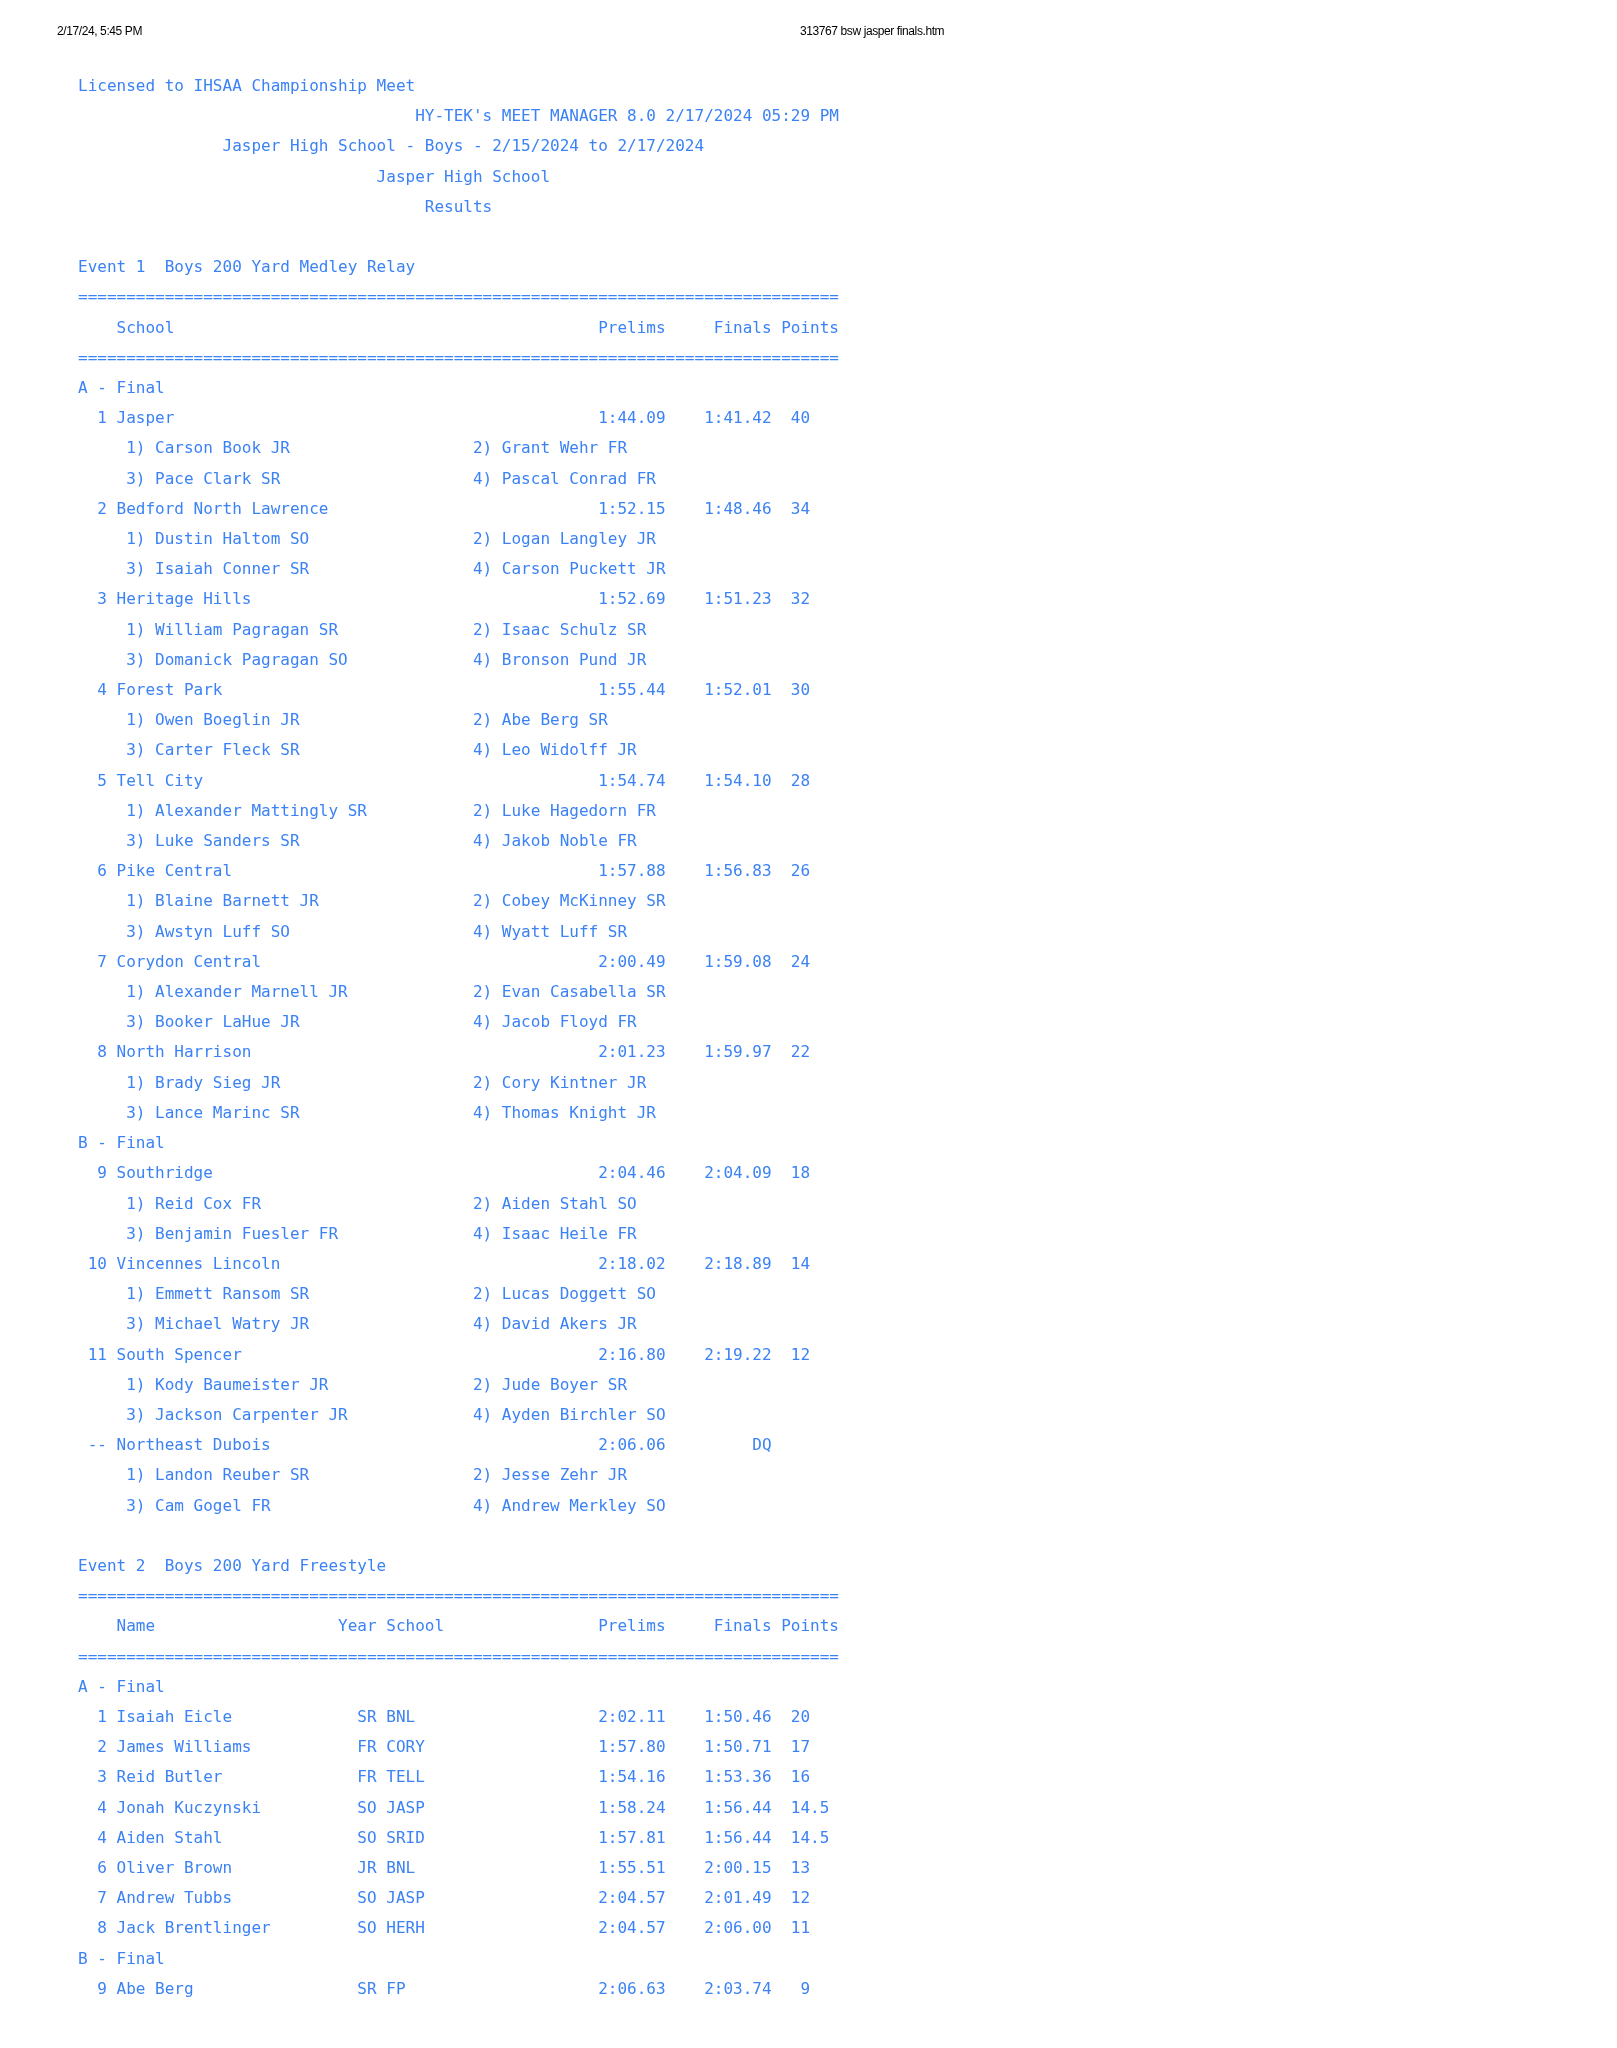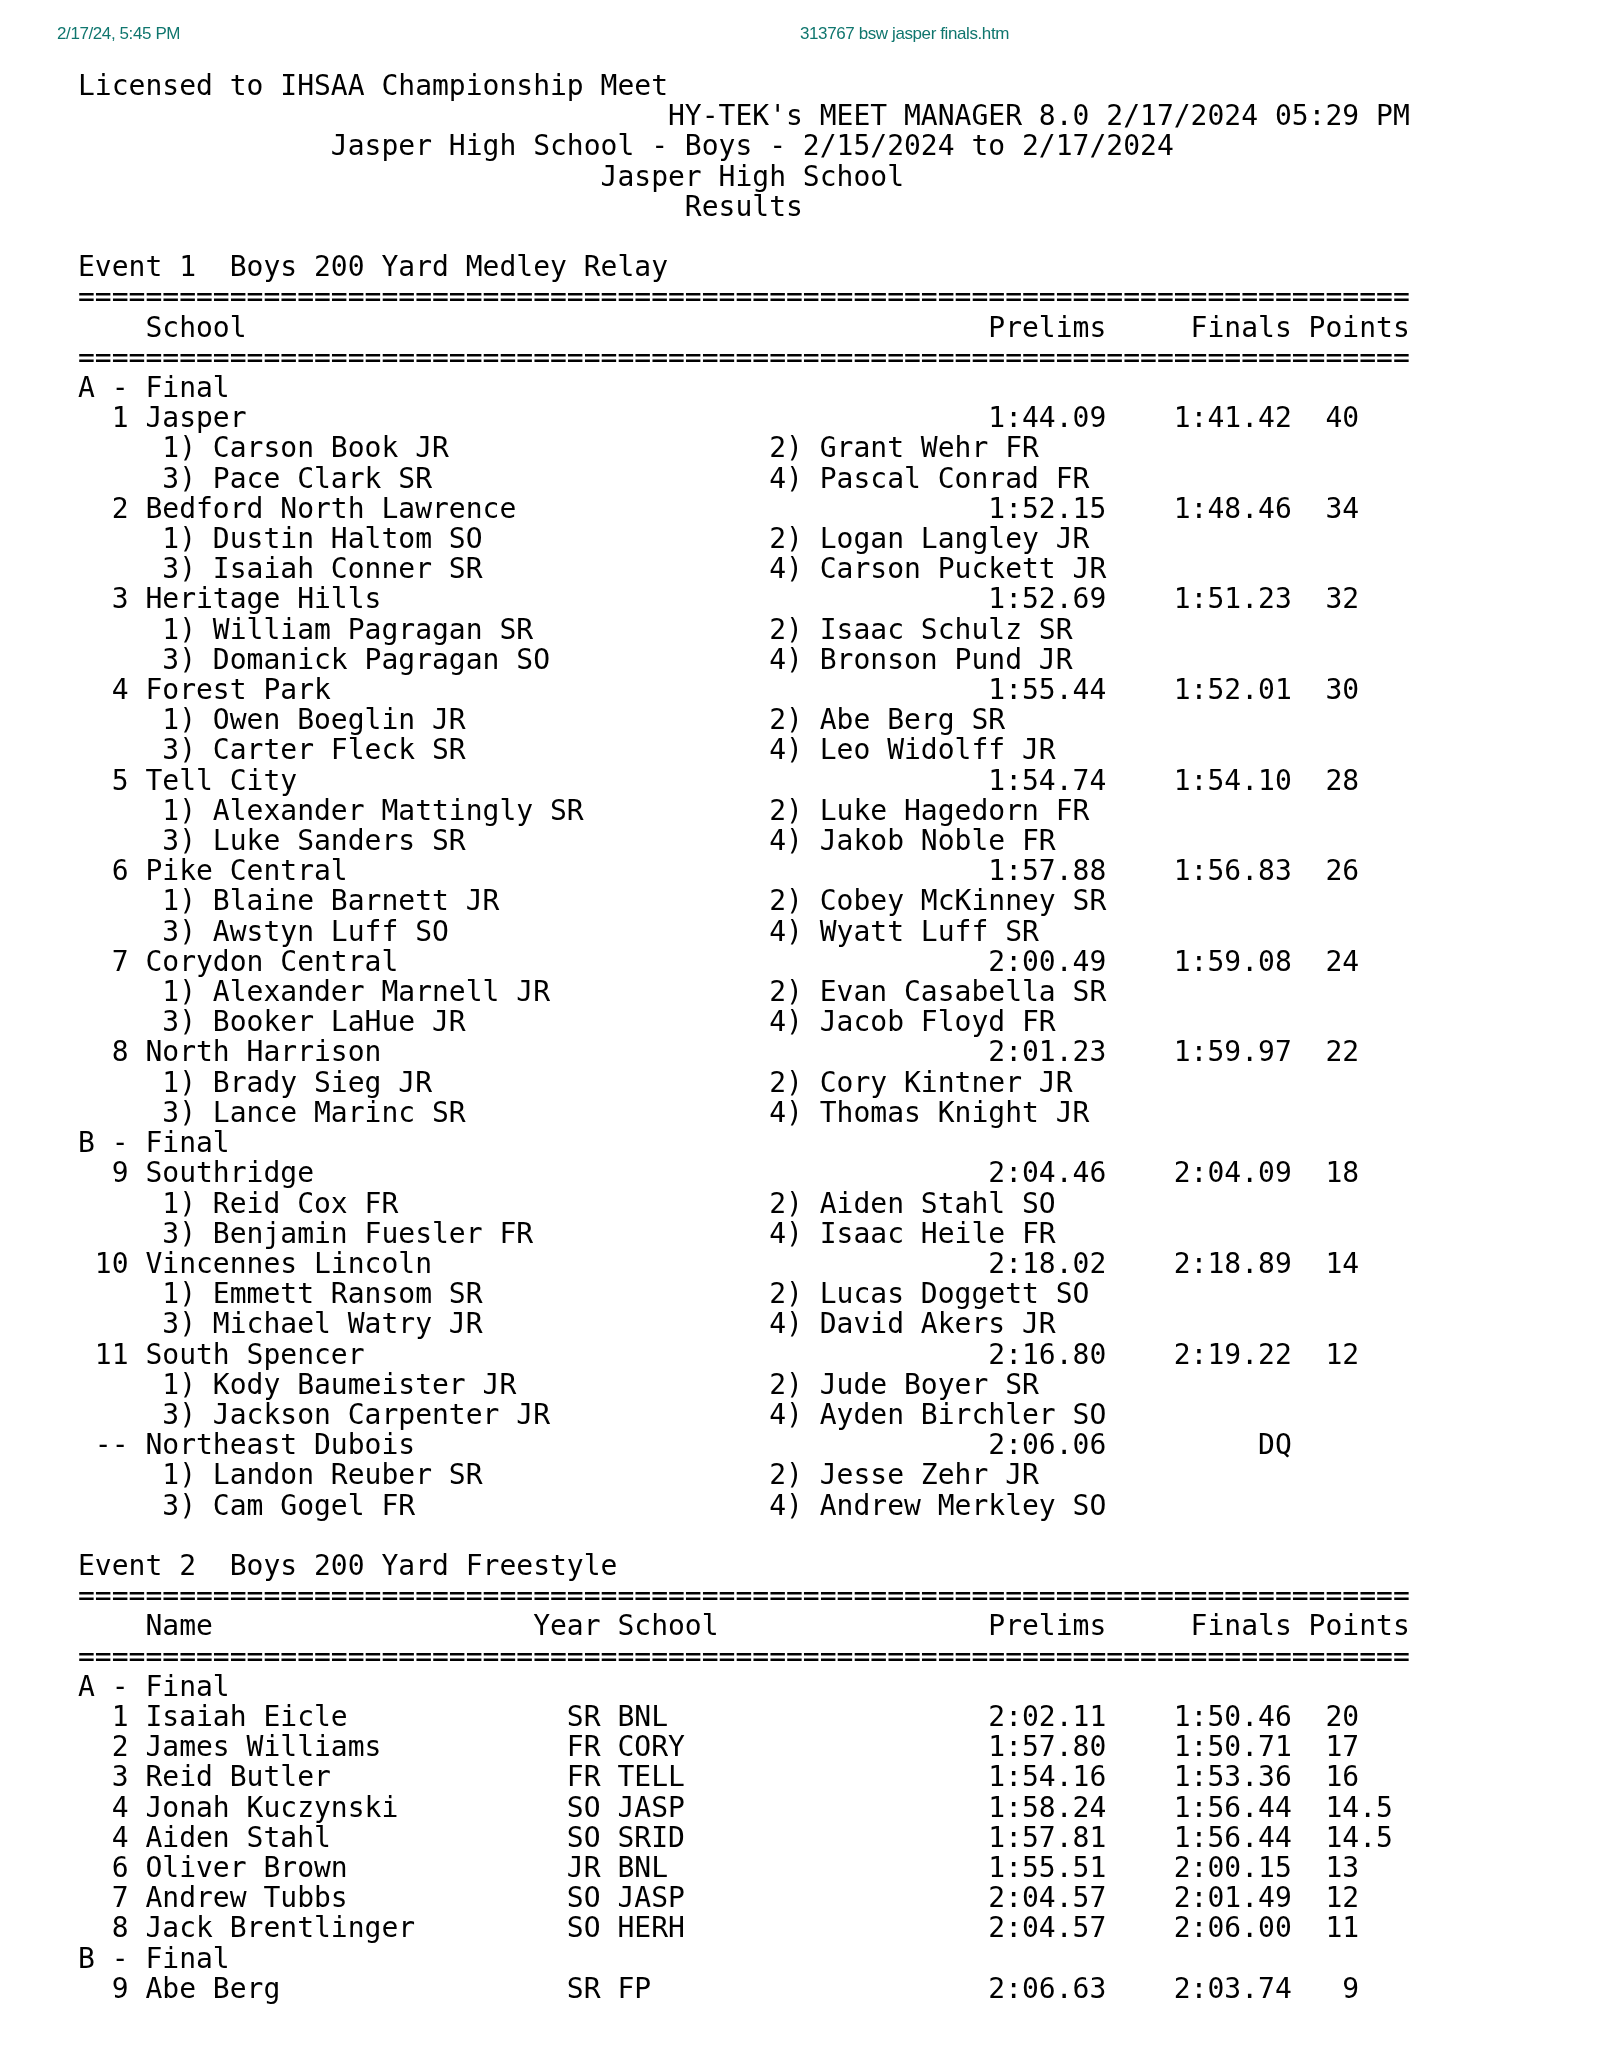--- a/index.html
+++ b/index.html
@@ -6,30 +6,30 @@
   body {
     width: 1617px; height: 2048px;
     background: #ffffff;
     overflow: hidden;
     position: relative;
     color: #000000;
   }
   .print-header {
     position: absolute; top: 0; left: 0; width: 1617px; height: 48px;
     font-family: "Liberation Sans", sans-serif;
-    font-size: 17px; color: #0f766e; letter-spacing: -0.4px;
+    font-size: 12px; color: #000000; letter-spacing: -0.4px;
   }
   .print-date { position: absolute; left: 57px; top: 24px; white-space: nowrap; }
   .print-filename { position: absolute; left: 800px; top: 24px; white-space: nowrap; }
   .doc {
     position: absolute; left: 78px; top: 71px;
     margin: 0; padding: 0;
     font-family: "DejaVu Sans Mono", "Liberation Mono", monospace;
-    font-size: 28px; line-height: 30.2px;
-    color: #000000;
+    font-size: 16px; line-height: 30.2px;
+    color: #3b82f6;
     white-space: pre;
   }
   .line { display: block; min-height: 30.2px; white-space: pre; }
   .bold { font-weight: normal; }
 </style>
 </head>
 <body>
 
 <div class="print-header">
   <span class="print-date">2/17/24, 5:45 PM</span>

